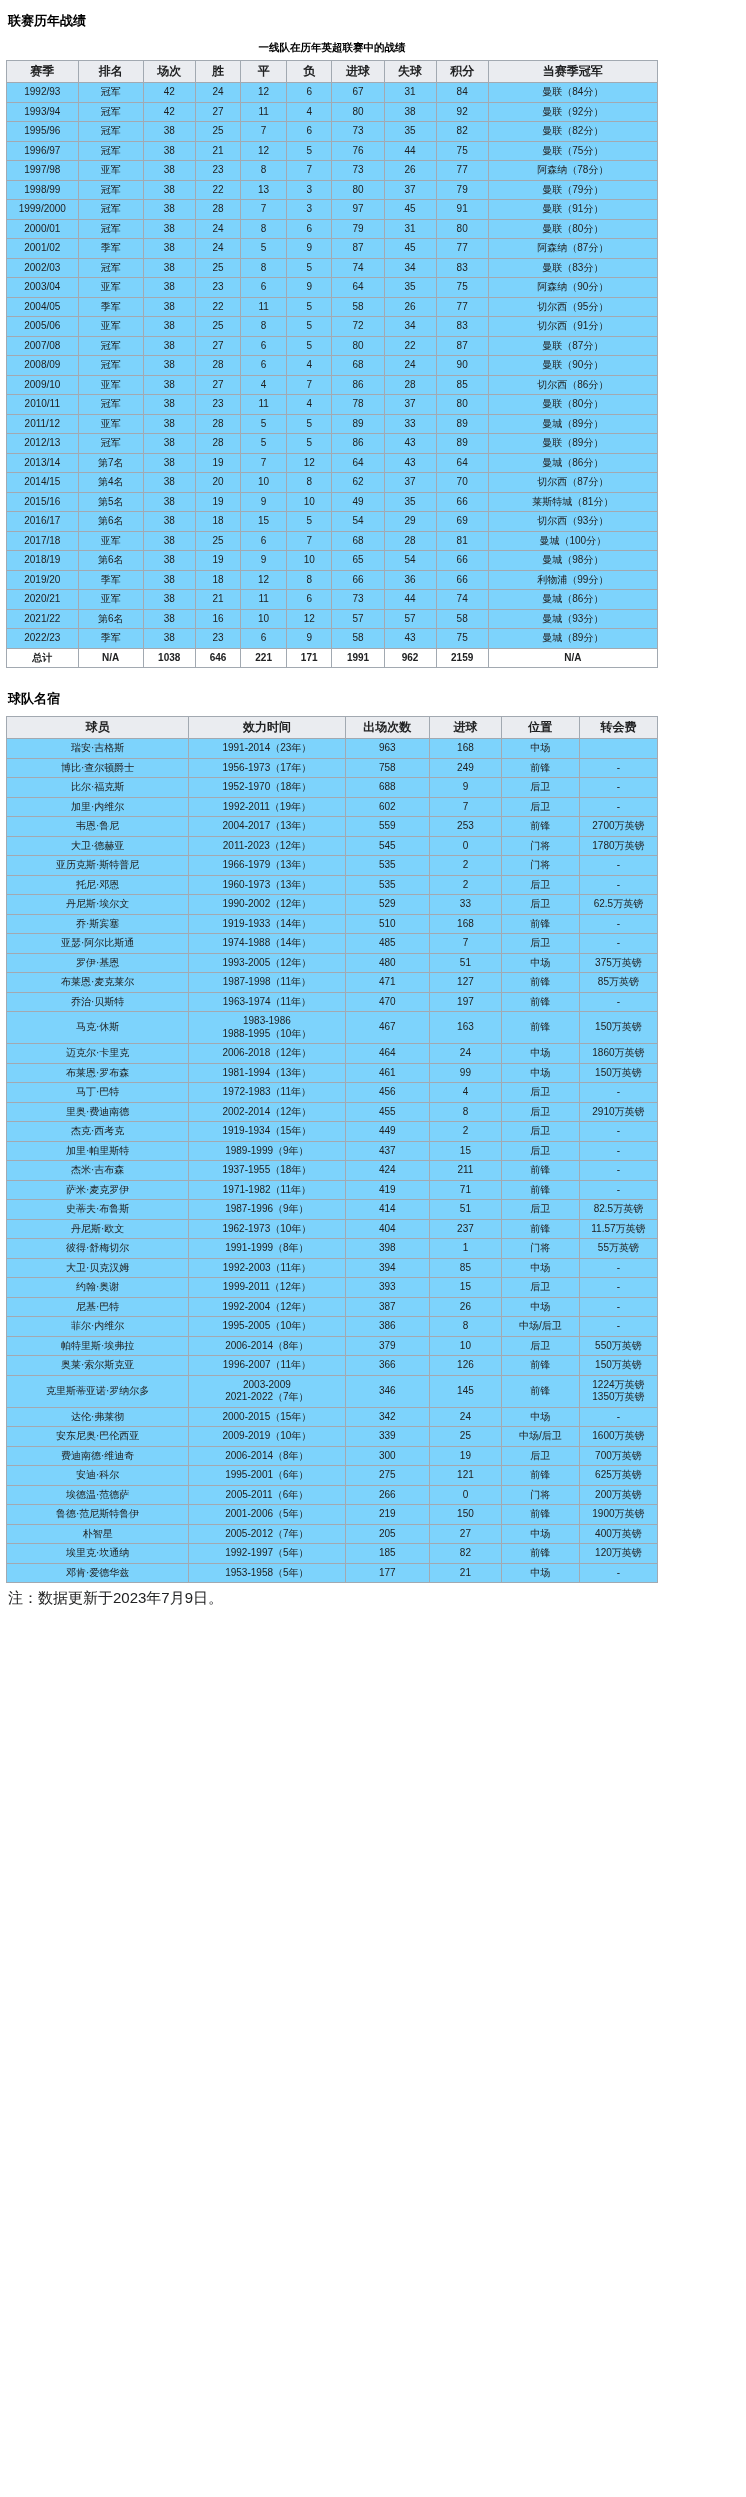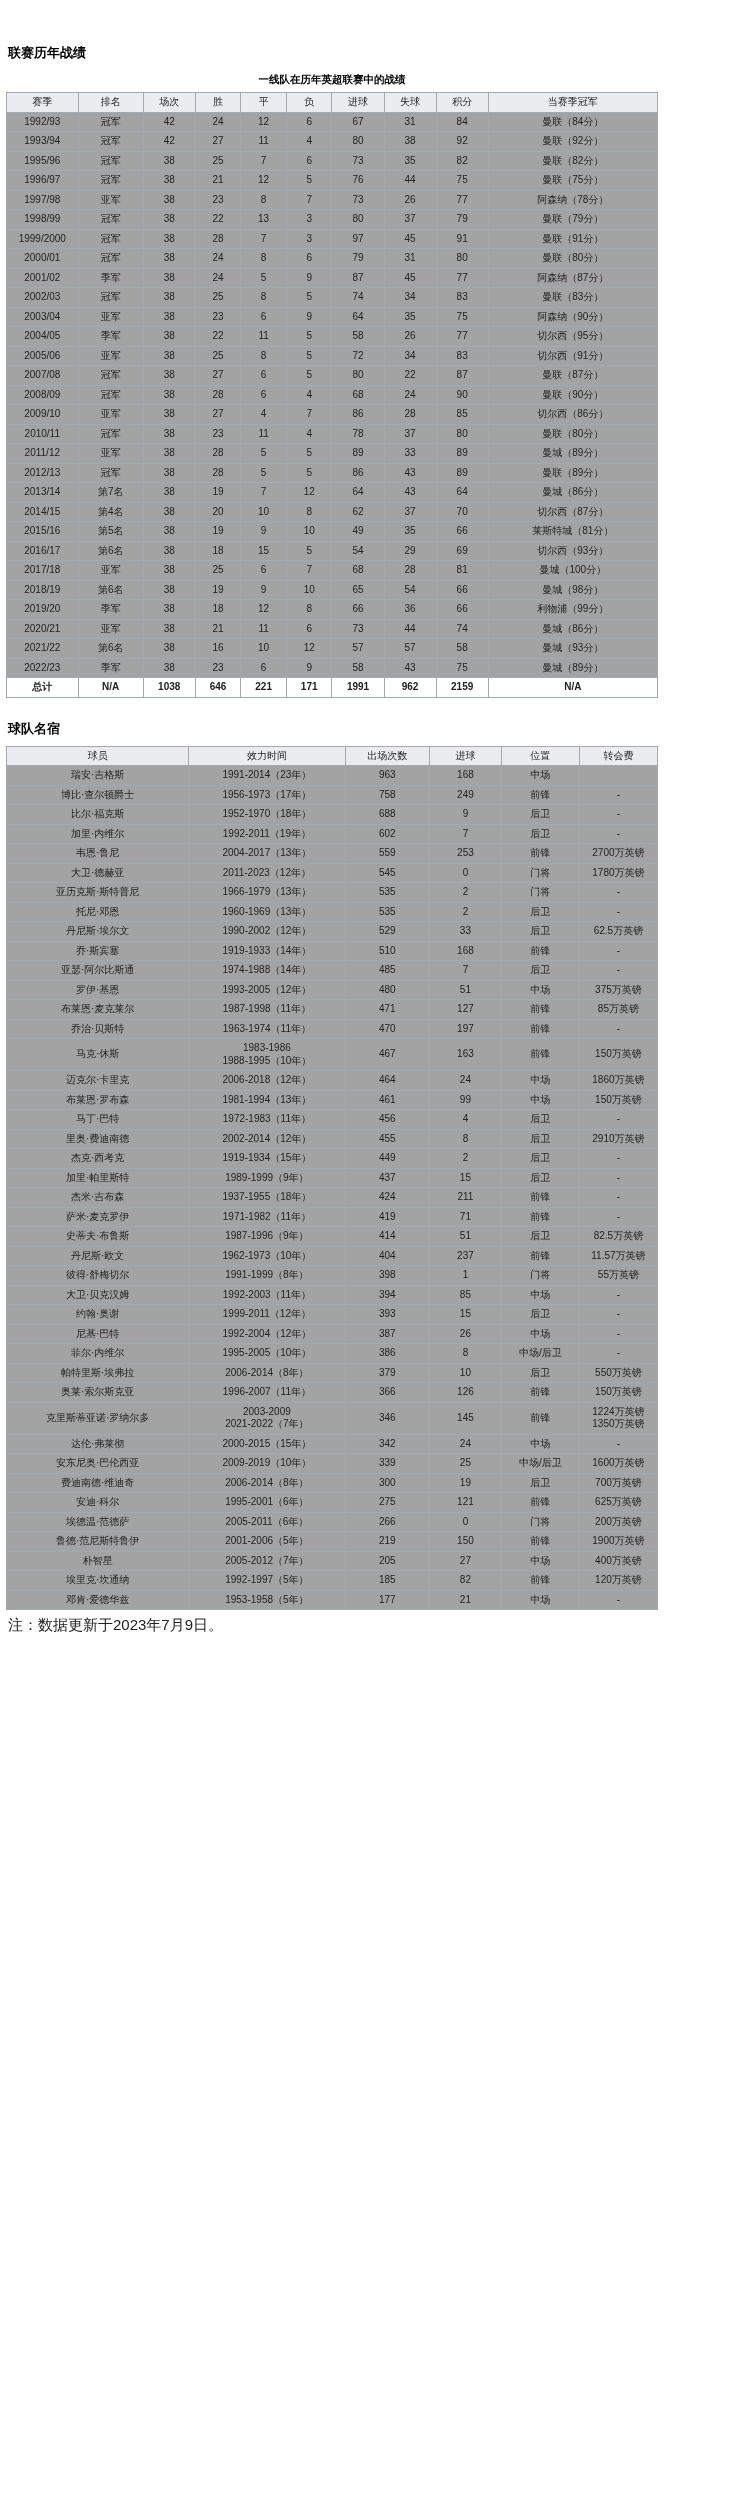--- a/index.html
+++ b/index.html
@@ -5,55 +5,55 @@
   * { box-sizing: border-box; }
   body {
     margin: 0;
     padding: 0;
     background: #ffffff;
     font-family: "Liberation Sans", sans-serif;
     font-size: 11px;
     color: #202122;
     width: 746px;
   }
-  .page { width: 664px; padding: 8px 6px 6px 6px; margin-top: 32px; }
+  .page { width: 664px; padding: 8px 6px 6px 6px; }
 
   h2.section-title {
     font-size: 13px;
     font-weight: bold;
     margin: 4px 0 8px 2px;
     color: #000;
   }
   h2.section-title.second { margin-top: 22px; }
 
   table.wikitable {
     border-collapse: collapse;
     width: 100%;
-    background: #a3a3a3;
+    background: #7dd3fc;
     font-size: 10px;
   }
   table.wikitable caption {
     font-size: 10.5px;
     font-weight: bold;
     padding: 3px 0 5px 0;
     text-align: center;
     color: #000;
   }
   table.wikitable th,
   table.wikitable td {
     border: 1px solid #a2a9b1;
     padding: 3px 4px;
     text-align: center;
     vertical-align: middle;
     line-height: 1.25;
   }
   table.wikitable th {
     background: #eaecf0;
-    font-weight: normal;
-    font-size: 10px;
+    font-weight: bold;
+    font-size: 12px;
   }
   table.wikitable tr.total-row td {
     font-weight: bold;
     background: #fff;
     text-align: center;
   }
   .multi-line { white-space: pre-line; }
 
   
   table.league col.c0 { width: 11%; }
@@ -553,21 +553,21 @@
         <tr>
           <td>亚历克斯·斯特普尼</td>
           <td>1966-1979（13年）</td>
           <td>535</td>
           <td>2</td>
           <td>门将</td>
           <td>-</td>
         </tr>
         <tr>
           <td>托尼·邓恩</td>
-          <td>1960-1969（13年）</td>
+          <td>1960-1973（13年）</td>
           <td>535</td>
           <td>2</td>
           <td>后卫</td>
           <td>-</td>
         </tr>
         <tr>
           <td>丹尼斯·埃尔文</td>
           <td>1990-2002（12年）</td>
           <td>529</td>
           <td>33</td>

